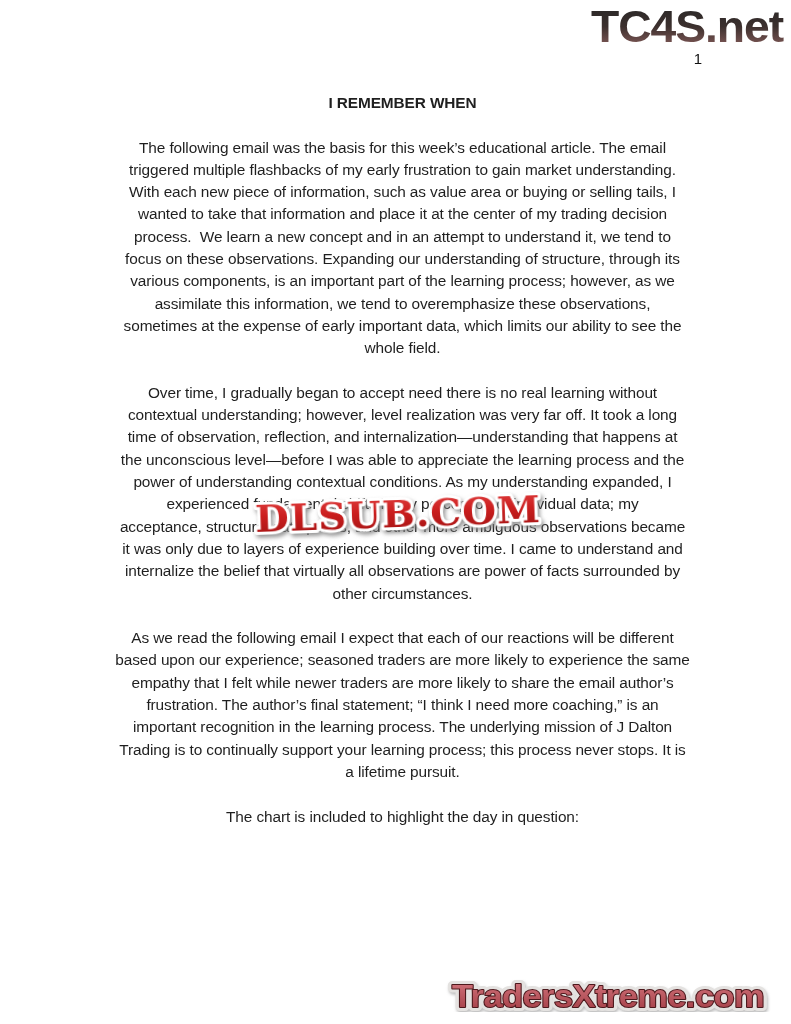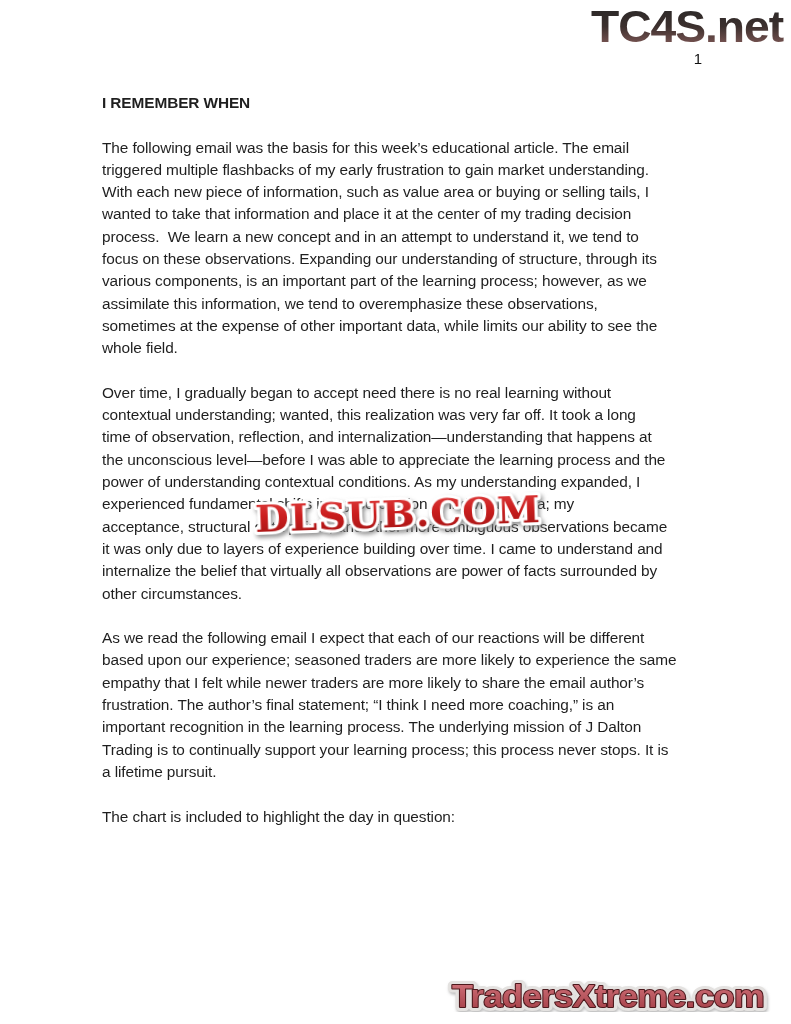--- a/index.html
+++ b/index.html
@@ -3,39 +3,40 @@
 <meta charset="utf-8">
 <style>
   html,body{margin:0;padding:0;background:#fff;}
   .page{
     position:relative;
     width:791px;height:1012px;
     background:#ffffff;
     font-family:"Liberation Sans", sans-serif;
     color:#1f1f1f;
     overflow:hidden;
+    text-align:center;
   }
   
   .tc4s-wrap{position:absolute;top:2px;right:4px;width:200px;height:50px;}
   .tc4s-wrap svg{display:block;}
   .tc4s-text{
     font-family:"Liberation Sans", sans-serif;
     font-weight:bold;
     font-size:44px;
     letter-spacing:-1px;
   }
   
   .pagenum{
     position:absolute;top:50px;right:89px;
     font-size:15px;color:#111;
   }
   
   .content{
     position:absolute;left:75px;top:92px;width:655px;
-    font-size:15.4px;line-height:22.3px;letter-spacing:-0.1px;margin-left:27px;
+    font-size:15.4px;line-height:22.3px;letter-spacing:-0.1px;
   }
   .heading{
     font-size:15.4px;font-weight:bold;
     margin:0 0 22.3px 0;line-height:22.3px;
   }
   .para{margin:0 0 22.3px 0;}
   .tline{white-space:pre;}
   
   .wm-wrap{
     position:absolute;left:243px;top:482px;width:310px;height:64px;
@@ -84,26 +85,26 @@
     <div class="heading">I REMEMBER WHEN</div>
     <div class="para">
         <div class="tline">The following email was the basis for this week’s educational article. The email</div>
         <div class="tline">triggered multiple flashbacks of my early frustration to gain market understanding.</div>
         <div class="tline">With each new piece of information, such as value area or buying or selling tails, I</div>
         <div class="tline">wanted to take that information and place it at the center of my trading decision</div>
         <div class="tline">process.  We learn a new concept and in an attempt to understand it, we tend to</div>
         <div class="tline">focus on these observations. Expanding our understanding of structure, through its</div>
         <div class="tline">various components, is an important part of the learning process; however, as we</div>
         <div class="tline">assimilate this information, we tend to overemphasize these observations,</div>
-        <div class="tline">sometimes at the expense of other important data, while limits our ability to see the</div>
+        <div class="tline">sometimes at the expense of early important data, which limits our ability to see the</div>
         <div class="tline">whole field.</div>
       </div>
     <div class="para">
         <div class="tline">Over time, I gradually began to accept need there is no real learning without</div>
-        <div class="tline">contextual understanding; wanted, this realization was very far off. It took a long</div>
+        <div class="tline">contextual understanding; however, level realization was very far off. It took a long</div>
         <div class="tline">time of observation, reflection, and internalization—understanding that happens at</div>
         <div class="tline">the unconscious level—before I was able to appreciate the learning process and the</div>
         <div class="tline">power of understanding contextual conditions. As my understanding expanded, I</div>
         <div class="tline">experienced fundamental shifts in my perception of individual data; my</div>
         <div class="tline">acceptance, structural data points, and other more ambiguous observations became</div>
         <div class="tline">it was only due to layers of experience building over time. I came to understand and</div>
         <div class="tline">internalize the belief that virtually all observations are power of facts surrounded by</div>
         <div class="tline">other circumstances.</div>
       </div>
     <div class="para">

